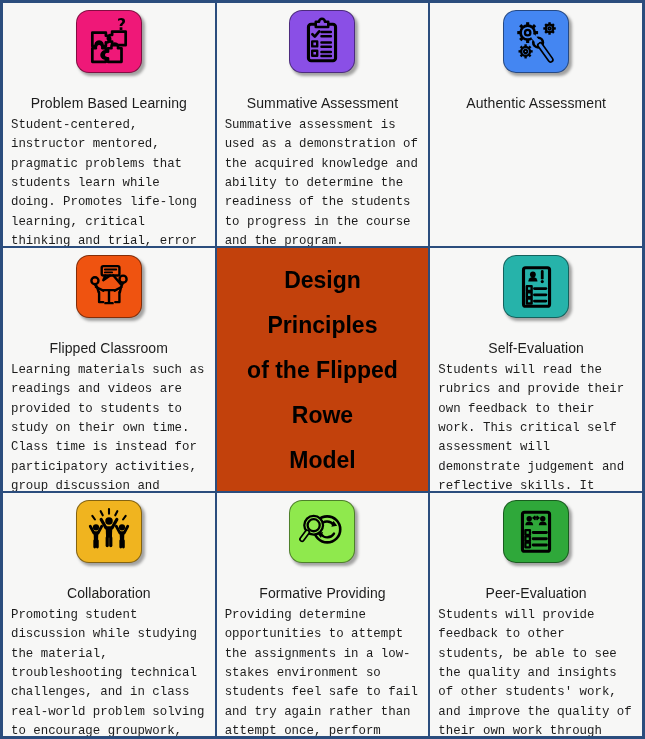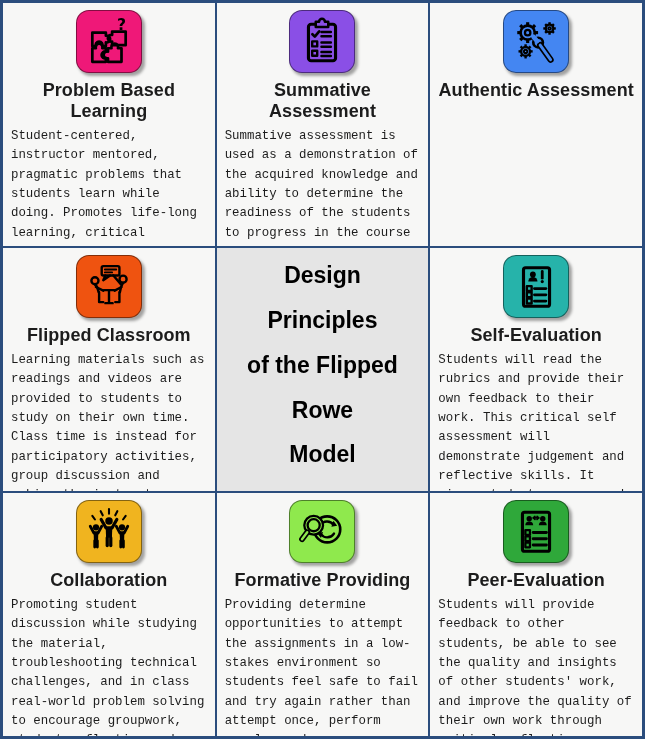--- a/index.html
+++ b/index.html
@@ -6,30 +6,30 @@
   .diagram{
     width:645px;height:739px;box-sizing:border-box;
     background:#2b4d7d;padding:3px;
     display:grid;grid-template-columns:1fr 1fr 1fr;grid-template-rows:1fr 1fr 1fr;gap:2px;
     font-family:"Liberation Sans",sans-serif;
   }
   .cell{
     background:#f7f7f6;display:flex;flex-direction:column;align-items:center;
     padding:5px 8px 3px;overflow:hidden;color:#1c1c1c;
   }
-  .cell.center{background:#e5e5e5;justify-content:flex-start;}
+  .cell.center{background:#c2410c;justify-content:center;}
   .icon-tile{
     width:64px;height:61px;border-radius:13px;flex:0 0 auto;
     border:1.5px solid rgba(0,0,0,.45);
     box-shadow:2.5px 3px 3px rgba(0,0,0,.35);
     display:flex;align-items:center;justify-content:center;margin-top:2px;
   }
   .icon-svg{width:52px;height:50px;display:block;}
   .icon-svg path,.icon-svg rect,.icon-svg circle,.icon-svg line{vector-effect:none;}
-  .cell-title{font-weight:bold;font-size:18px;margin-top:7px;text-align:center;letter-spacing:.1px;}
+  .cell-title{font-weight:normal;font-size:14px;margin-top:22px;text-align:center;letter-spacing:.1px;}
   .cell-text{font-size:12.4px;line-height:1.56;margin-top:5px;align-self:stretch;text-align:left;font-family:Liberation Mono, monospace;}
   .center-title{font-size:23px;font-weight:bold;text-align:center;line-height:1.95;color:#000;}
 </style>
 </head>
 <body>
 
 <div class="diagram">
 
   <div class="cell">
     <div class="icon-tile" style="background: rgb(239, 24, 120); --icon-bg: #ef1878;">

